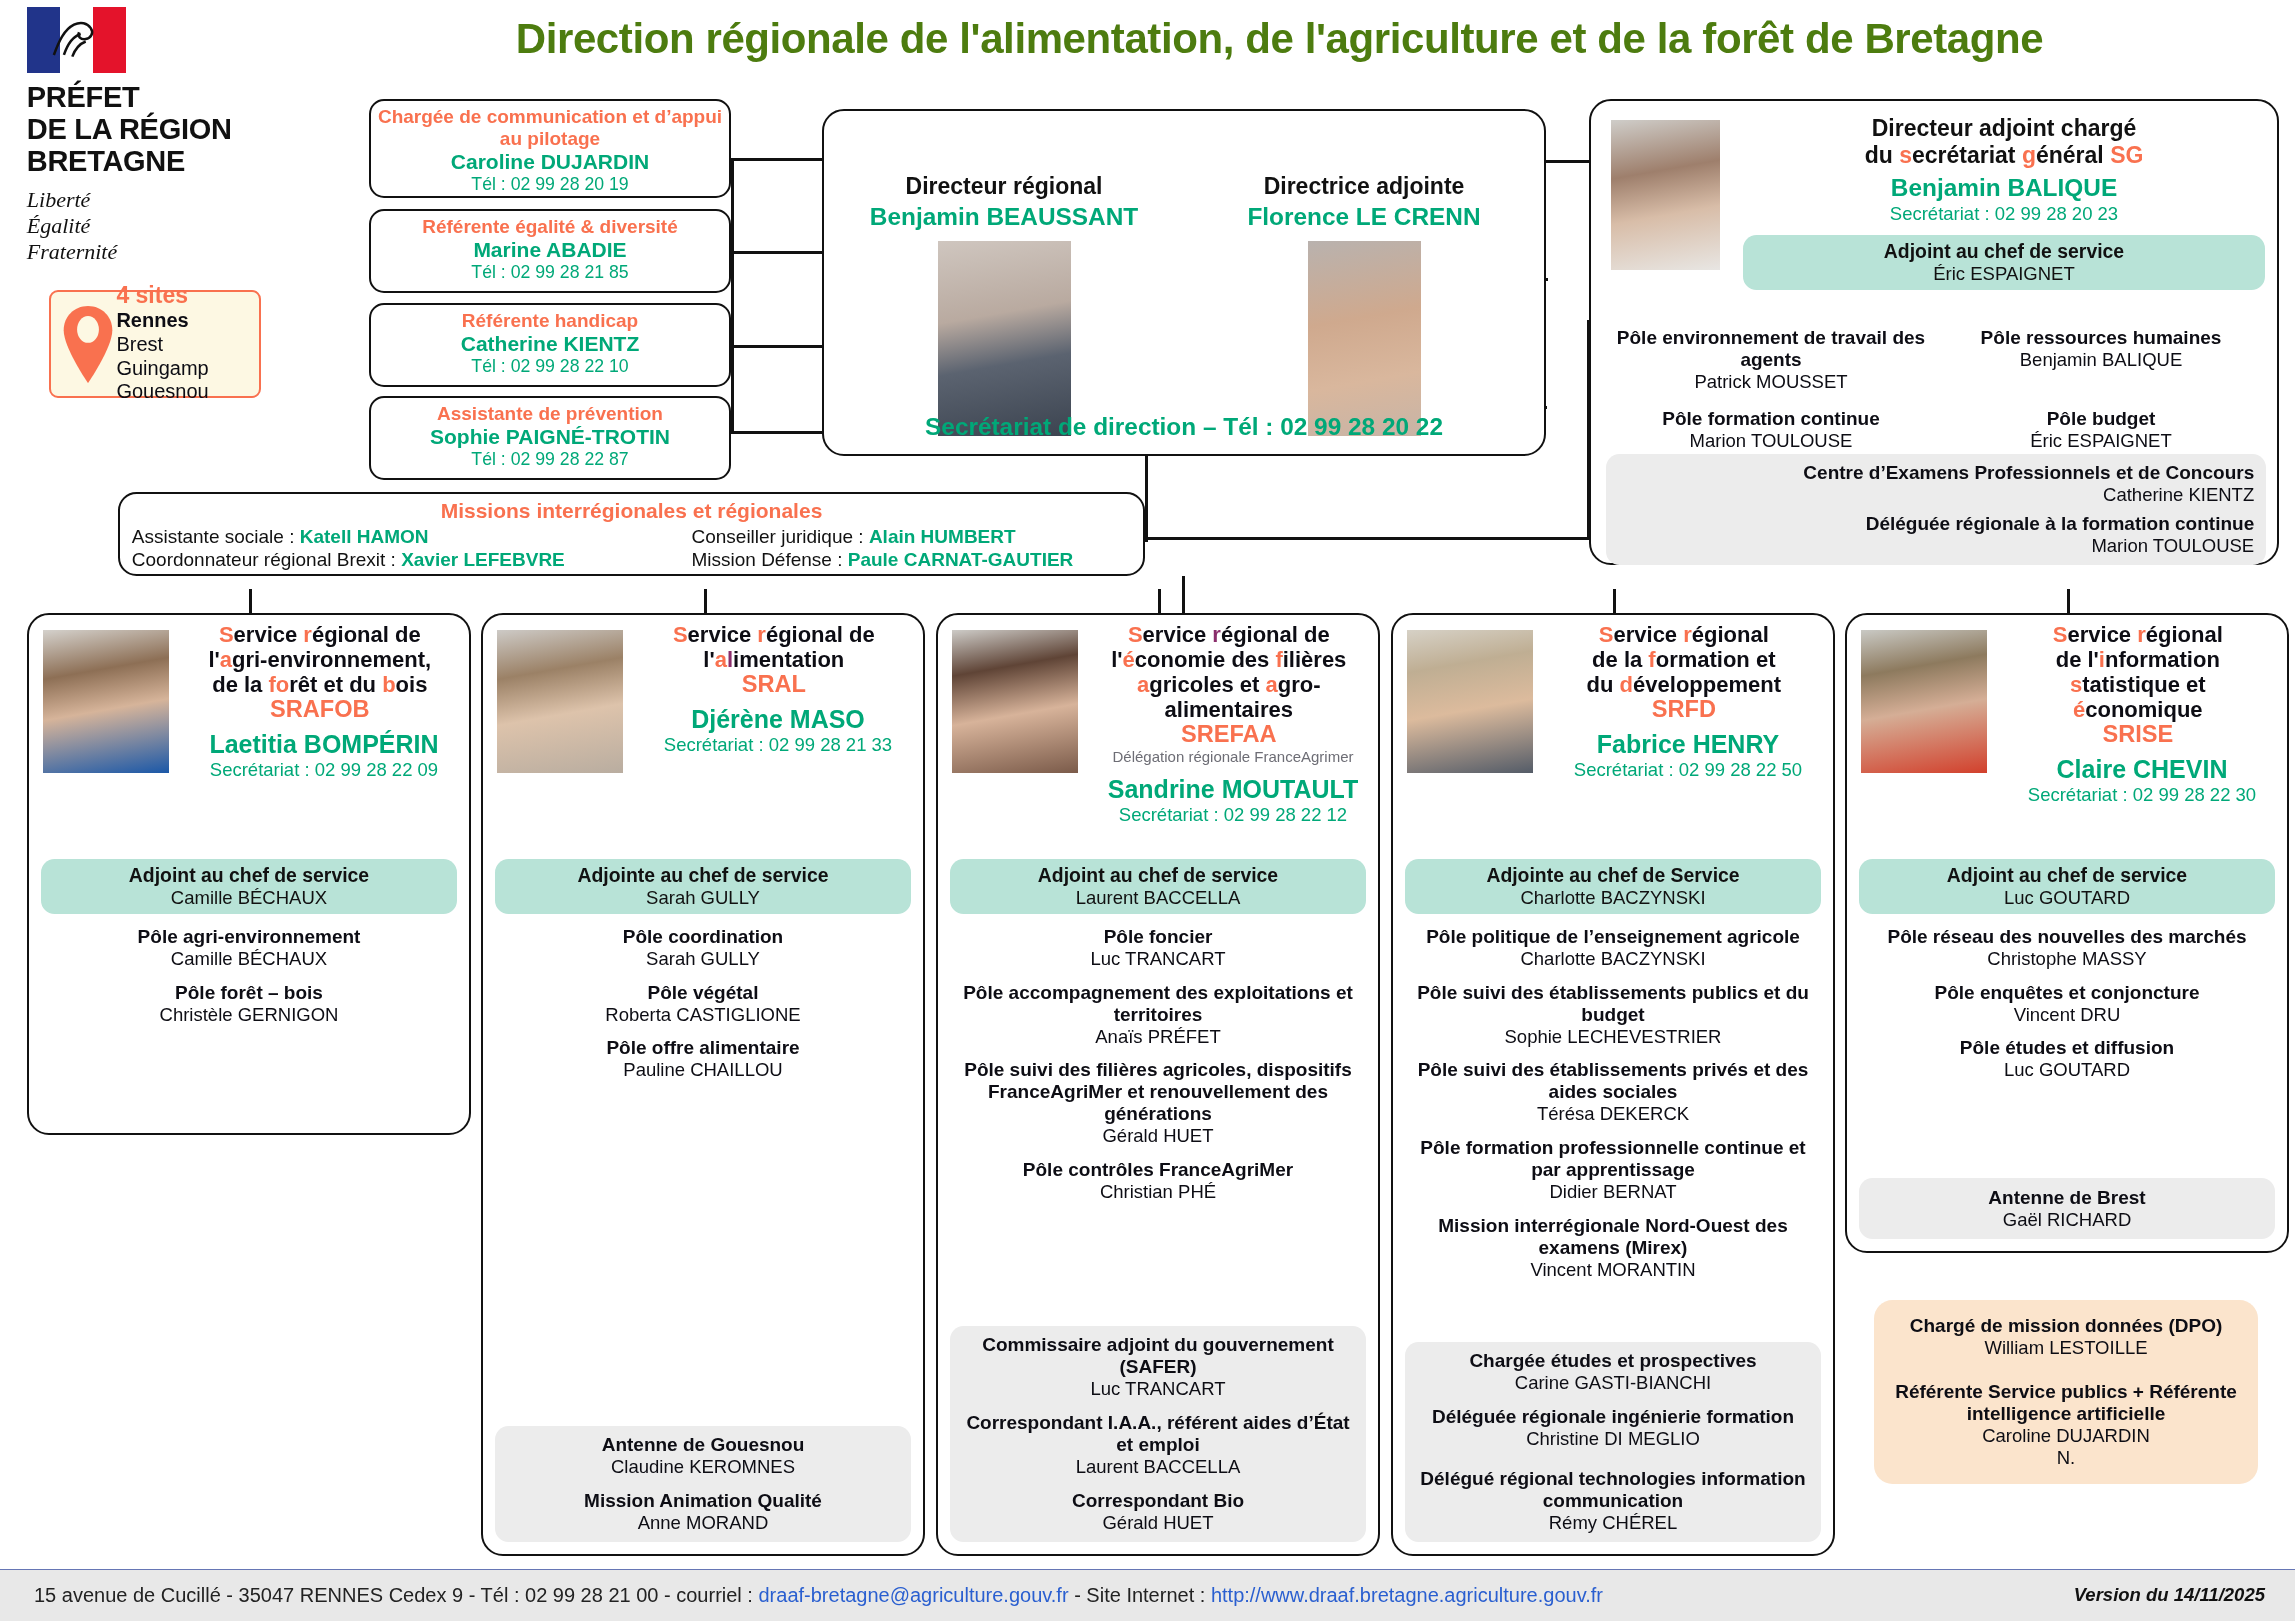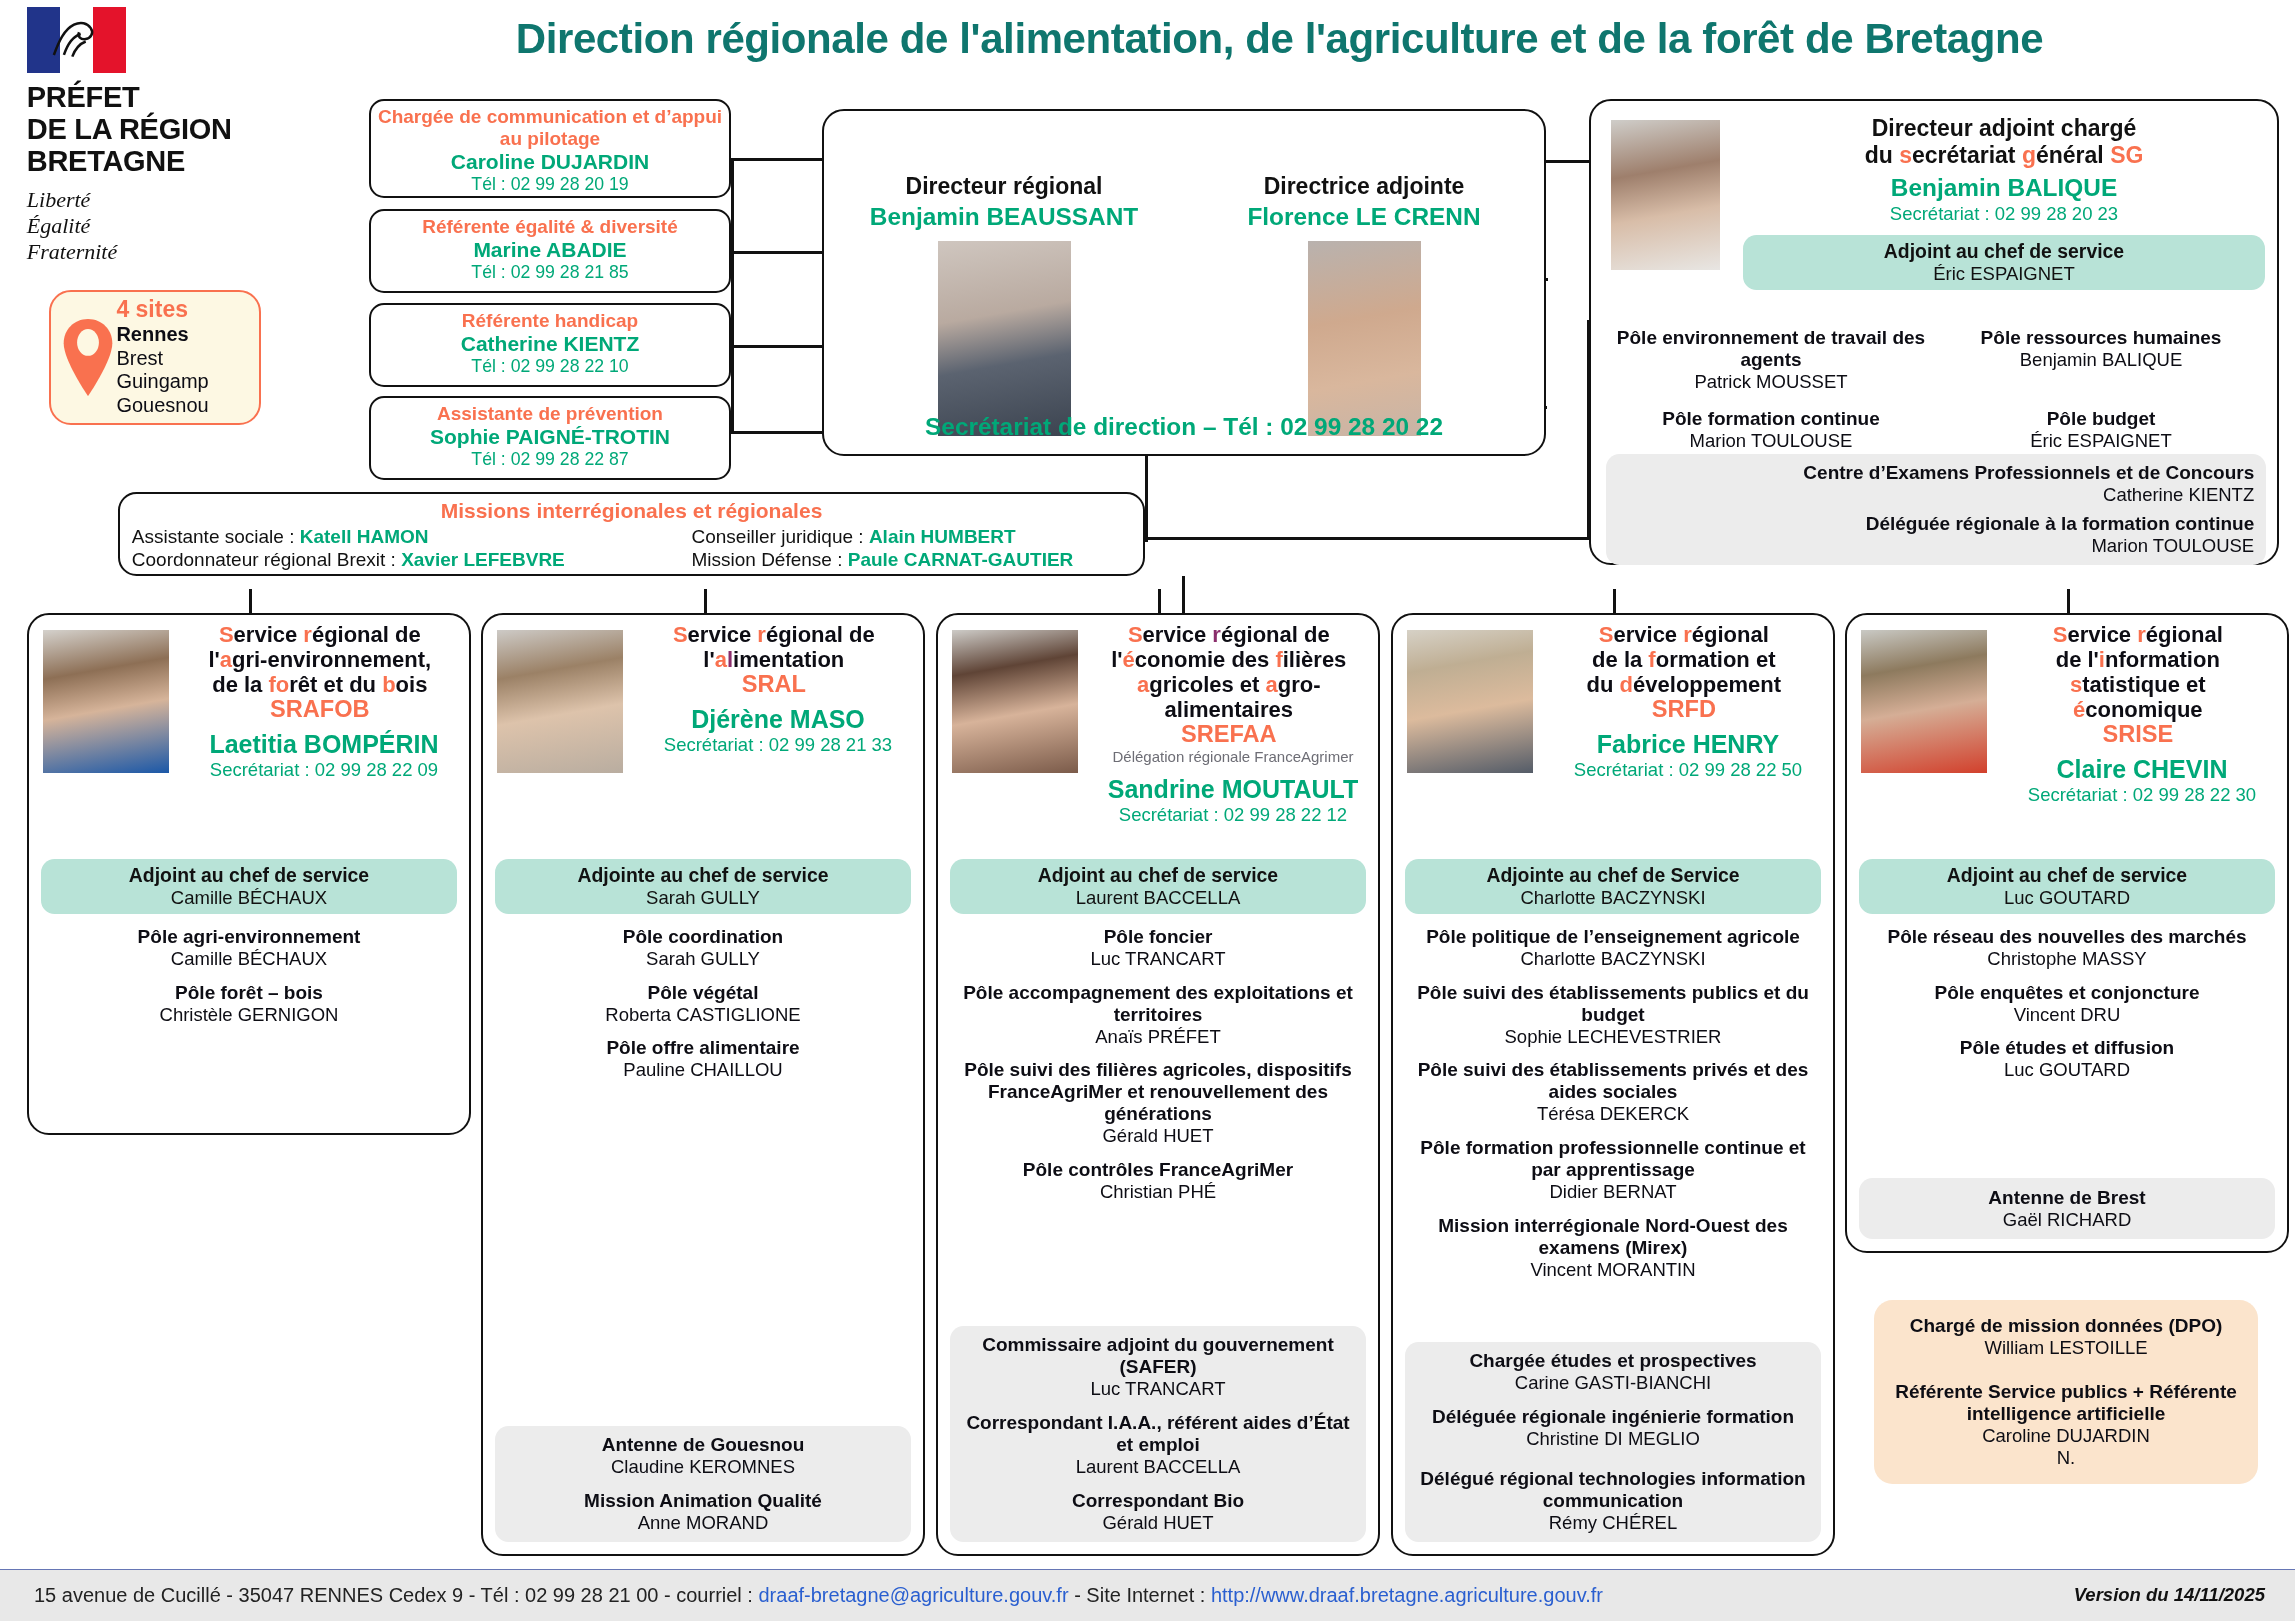--- a/index.html
+++ b/index.html
@@ -42,27 +42,27 @@
   .devise {
     margin-top: 10px; margin-left: 11.8px;
     font-family: "Liberation Serif", serif;
     font-style: italic; font-size: 22px; line-height: 26px; color:#111;
   }
 
   .main-title {
     position: absolute; left: 278px; top: 15px; width: 2003px;
     text-align: center;
     font-size: 42px; font-weight: 800; letter-spacing: -0.4px;
-    color:#0f766e;
+    color:#4d7c0f;
   }
 
   
   .sites {
-    position:absolute; left:49px; top:290px; width:212px; height:135px;
-    border:2.1px solid #f9714f; border-radius:22px; background:#fdf8e3;
+    position:absolute; left:49px; top:290px; width:212px; height:108px;
+    border:2.1px solid #f9714f; border-radius:9px; background:#fdf8e3;
     display:flex; align-items:center;
   }
   .pin { width:57px; margin-left:8.4px; display:flex; justify-content:center; }
   .pin svg { display:block; }
   .sites-text { font-size:20px; line-height:23.6px; }
   .sites-text .t { color:#f9714f; font-weight:800; font-size:23px; margin-bottom:1.7px;}
   .sites-text .first { font-weight:700; }
 
   
   .refbox {

